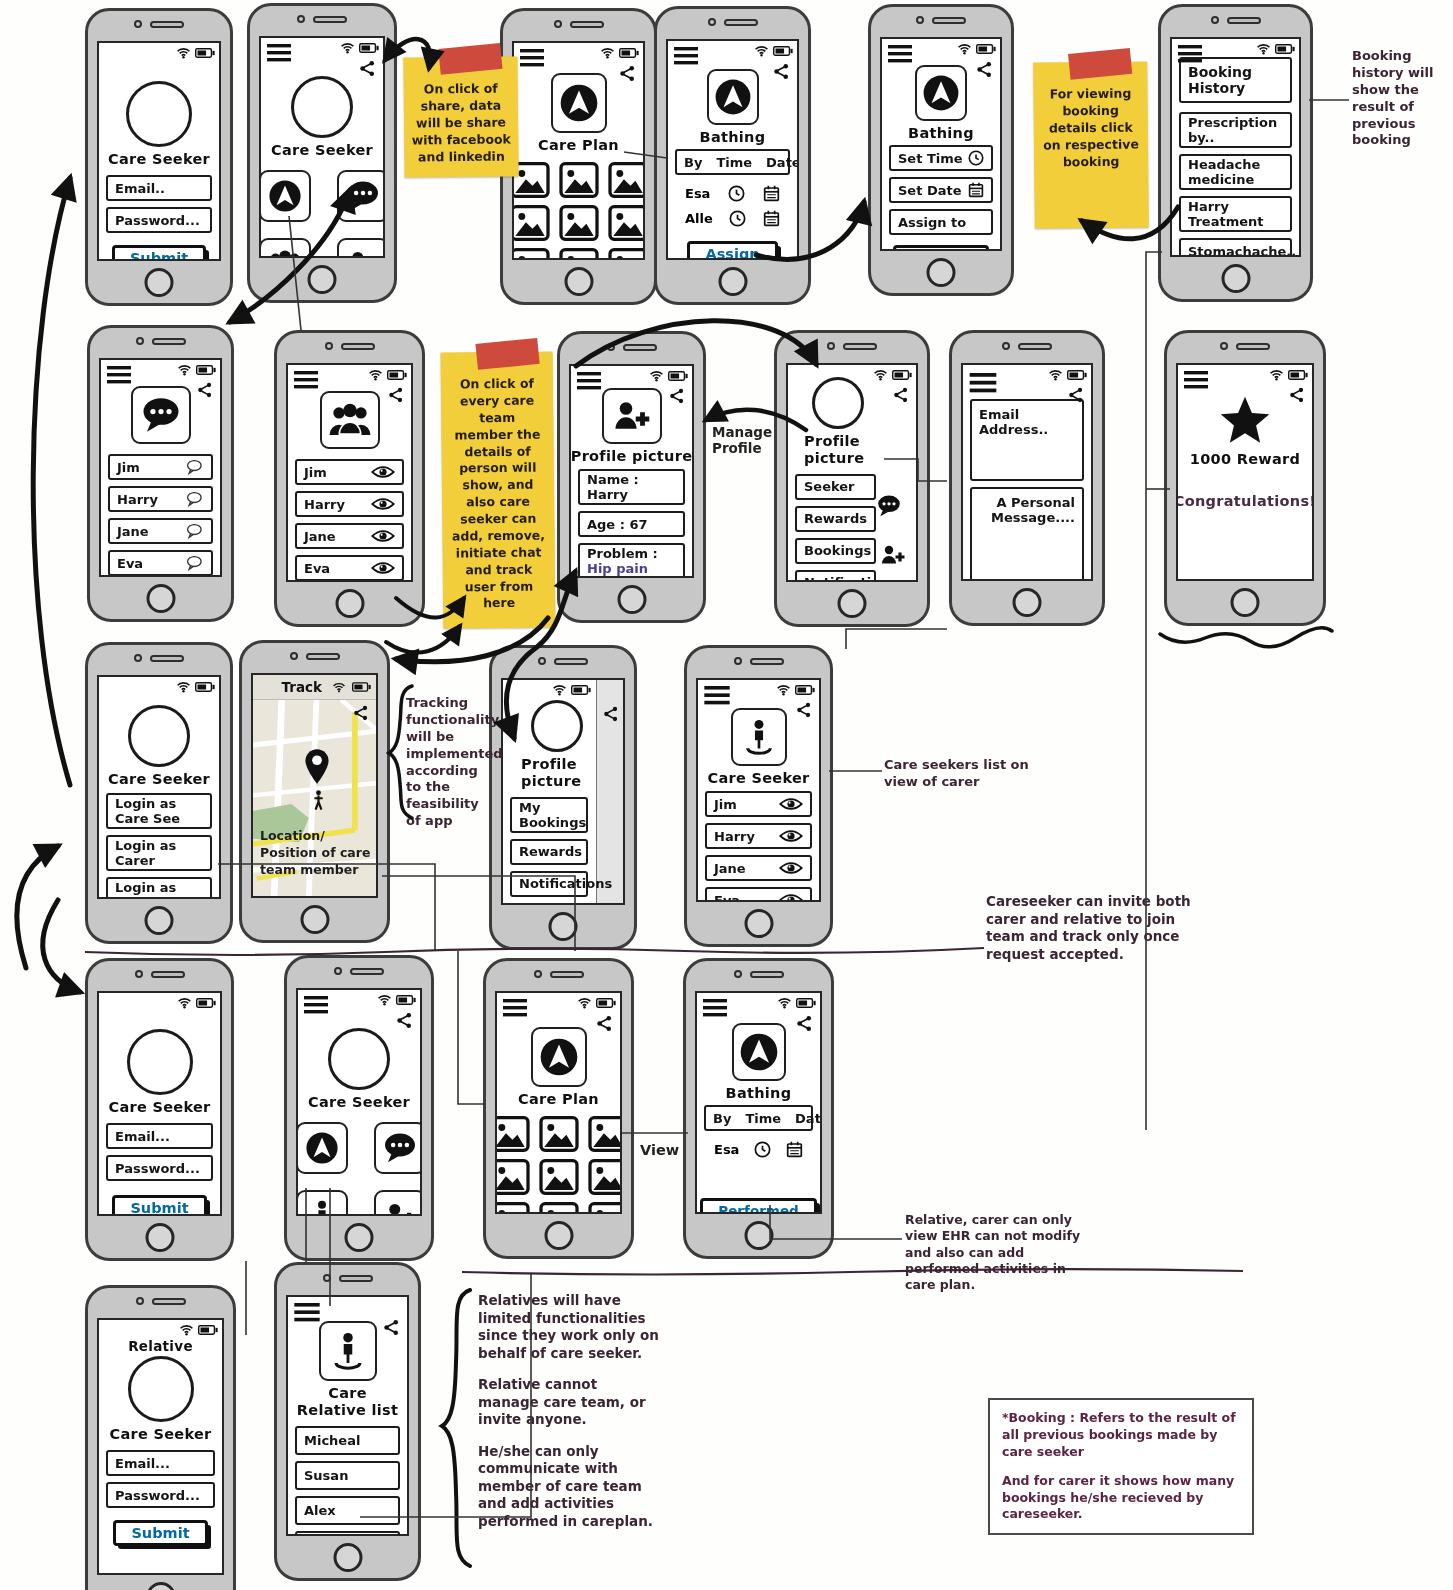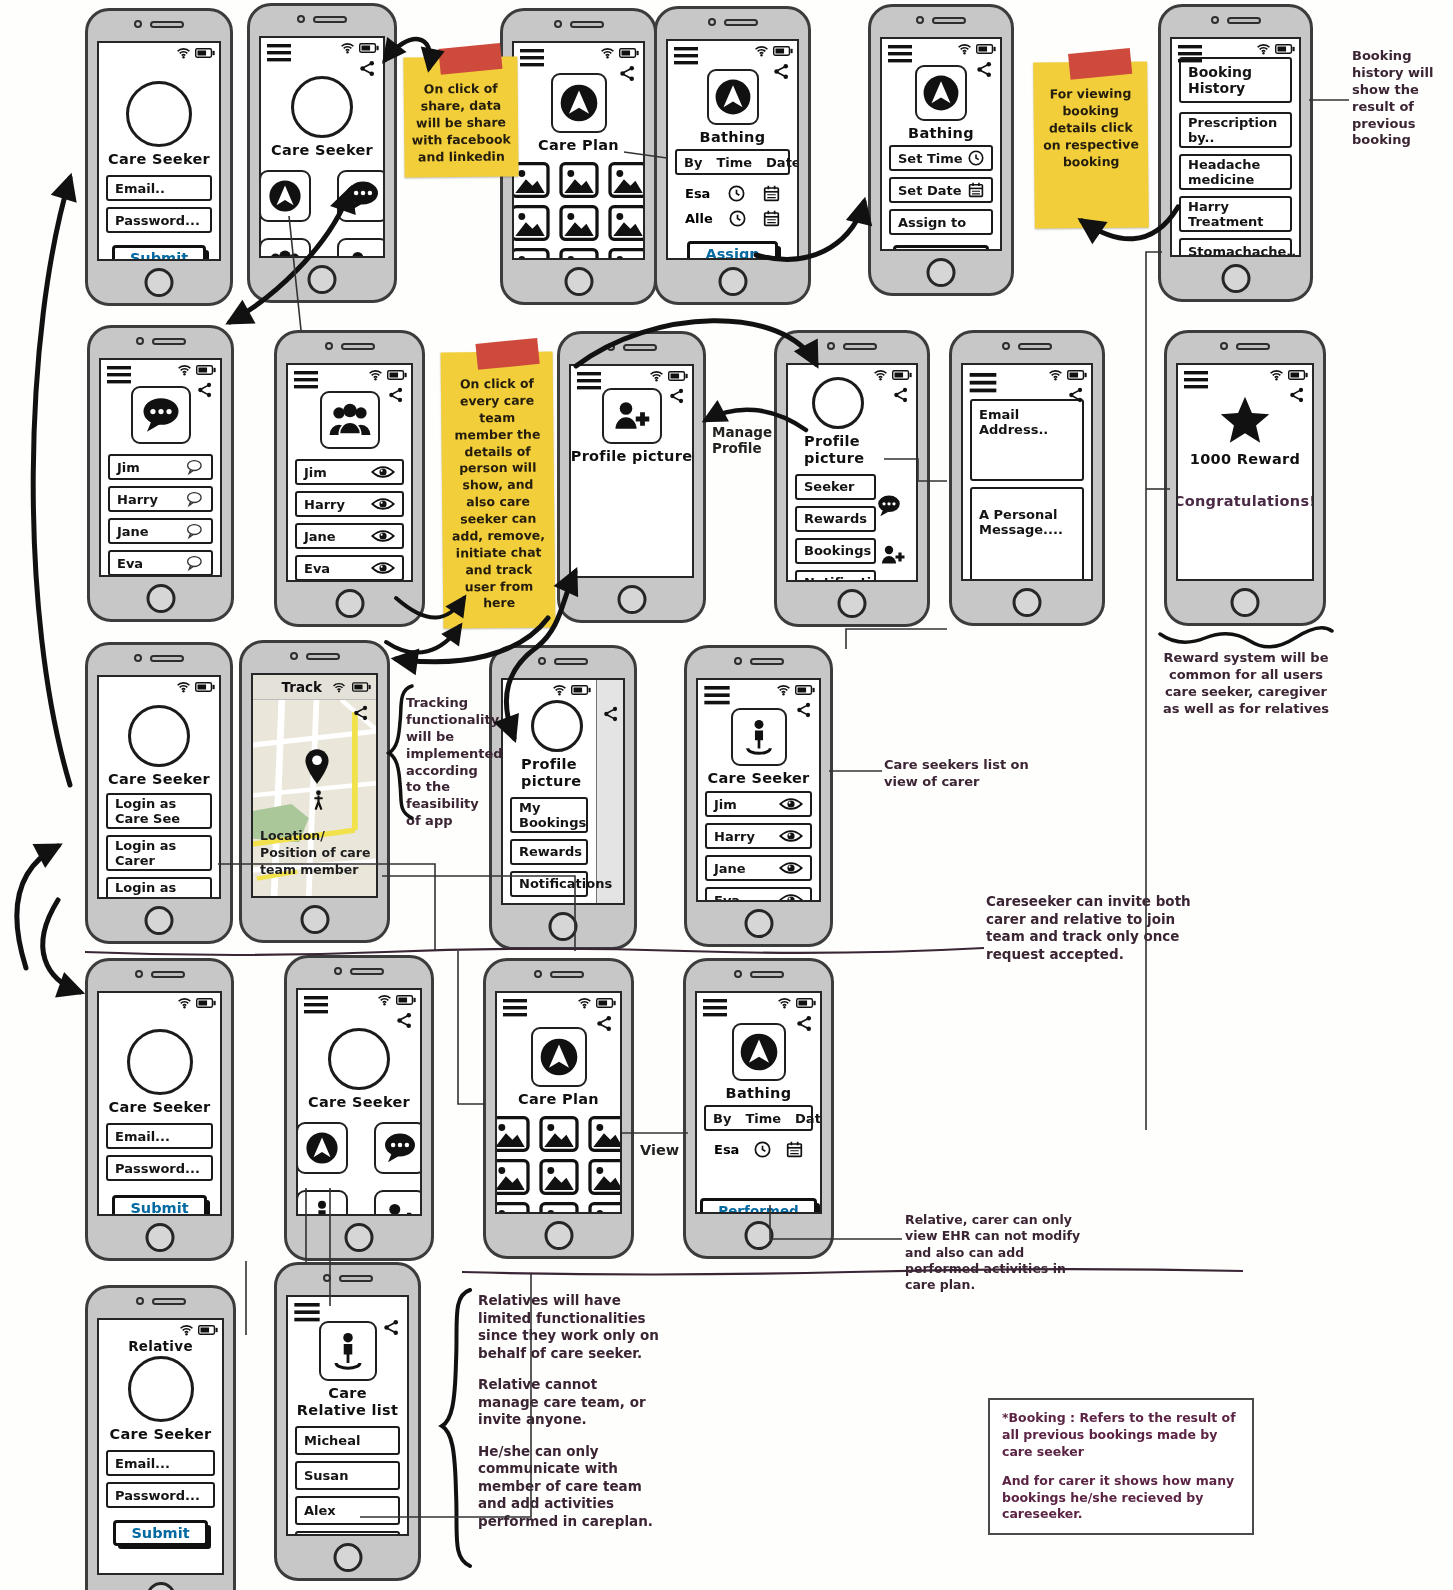--- a/index.html
+++ b/index.html
@@ -587,20 +587,31 @@
       <div class="shr"><svg width="16" height="16">
             <use href="#i-share"></use>
           </svg></div>
       <div class="cw" style="top:22px;">
         <div class="appicon" style="width:56px;height:52px;">
             <svg width="40" height="36">
               <use href="#i-padd"></use>
             </svg>
           </div>
         <div class="ptitle">Profile picture</div>
+        <div class="rows" style="margin-top:5px;">
+          <div class="row">
+              <span>Name : Harry</span>
+            </div>
+          <div class="row">
+              <span>Age : 67</span>
+            </div>
+          <div class="row">
+              <span><span>Problem :</span> <span style="color:#4a4090;">Hip pain</span></span>
+            </div>
+        </div>
 
       </div>
     </div>
     <div class="home"></div>
   </div>
 
   <div class="flabel" style="left:712px;top:424px;width:66px;">Manage Profile</div>
 
   <div class="phone" style="left:774px;top:330px;width:156px;height:297px;">
     <div class="speaker">
@@ -666,21 +677,21 @@
           </svg>
         </div>
       <div class="shr"><svg width="16" height="16">
             <use href="#i-share"></use>
           </svg></div>
       <div class="cw" style="top:34px;">
         <div class="rows">
           <div class="row" style="min-height:82px;align-items:flex-start;padding-top:6px;">
               <span>Email Address..</span>
             </div>
-          <div class="row" style="min-height:110px;align-items:flex-start;padding-top:18px;">
+          <div class="row" style="min-height:110px;align-items:flex-start;padding-top:6px;text-align:right;">
               <span>A Personal Message....</span>
             </div>
         </div>
 
       </div>
     </div>
     <div class="home"></div>
   </div>
 
   <div class="phone" style="left:1164px;top:330px;width:162px;height:296px;padding-left:28px;">
@@ -707,21 +718,20 @@
         <svg width="52" height="52">
             <use href="#i-star"></use>
           </svg>
         <div class="ptitle">1000 Reward</div>
         <div class="ptitle" style="margin-top:26px;color:#4a2a45;">Congratulations!</div>
       </div>
     </div>
     <div class="home"></div>
   </div>
 
-  <div class="note" style="left:1155px;top:650px;width:182px;text-align:center;">Reward system will be common for all users care seeker, caregiver as well as for relatives</div>
 
   <div class="phone" style="left:85px;top:642px;width:148px;height:302px;">
     <div class="speaker">
         <span class="cam"></span>
         <span class="slot"></span>
       </div>
     <div class="screen">
       <div class="sb">
           <svg width="15" height="13">
             <use href="#i-wifi"></use>

